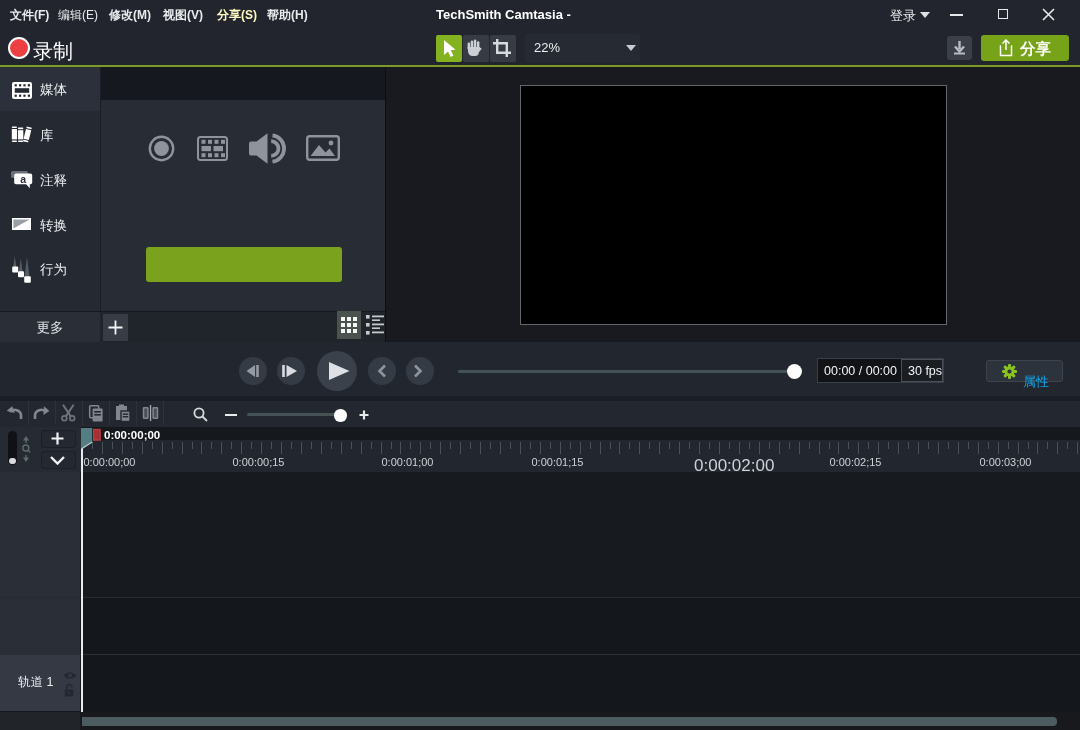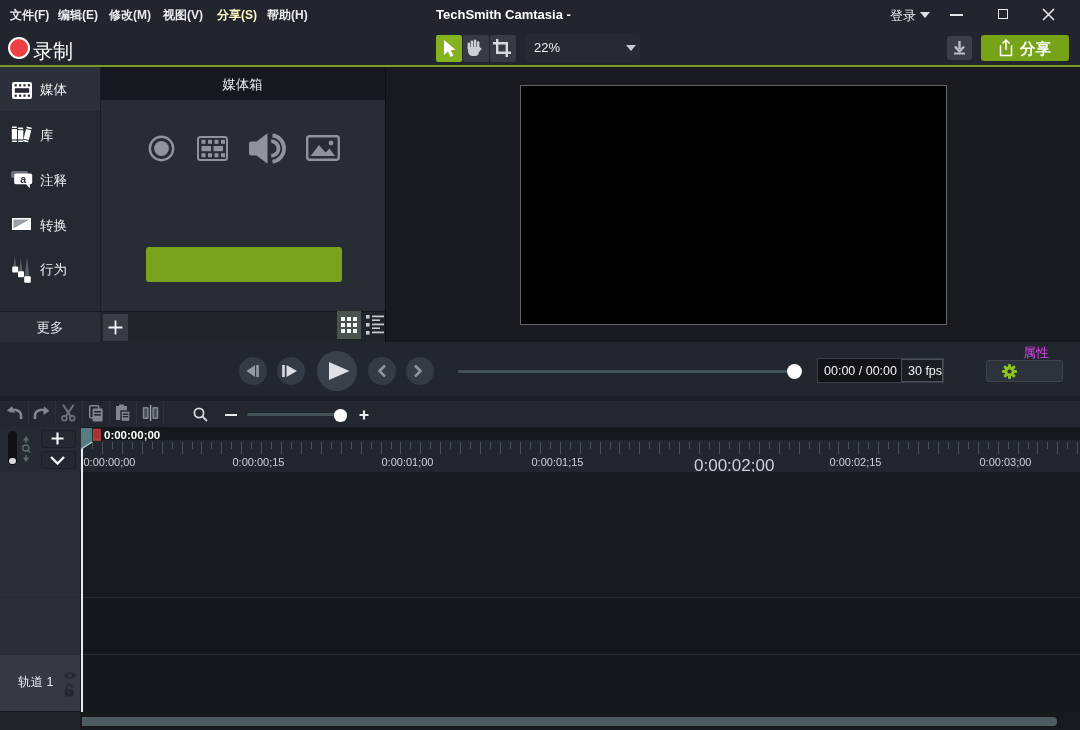--- a/index.html
+++ b/index.html
@@ -8,21 +8,21 @@
   .abs { position:absolute; }
   #app { position:relative; width:1080px; height:730px; }
   svg { display:block; }
 </style>
 </head>
 <body>
 <div id="app">
 
 <div class="abs" style="left:0;top:0;width:1080px;height:28px;background:#22252d;"></div>
 <div class="abs" style="top:7px;left:10px;color:#e9ebee;font-size:12px;font-weight:bold;">文件(F)</div>
-<div class="abs" style="top:7px;left:58px;color:#e9ebee;font-size:12px;font-weight:bold;">编辑(E)</div>
+<div class="abs" style="top:7px;left:58px;color:#e9ebee;font-size:12px;font-weight:normal;">编辑(E)</div>
 <div class="abs" style="top:7px;left:109px;color:#e9ebee;font-size:12px;font-weight:bold;">修改(M)</div>
 <div class="abs" style="top:7px;left:163px;color:#e9ebee;font-size:12px;font-weight:bold;">视图(V)</div>
 <div class="abs" style="top:7px;left:217px;color:#fef9c3;font-size:12px;font-weight:bold;">分享(S)</div>
 <div class="abs" style="top:7px;left:267px;color:#e9ebee;font-size:12px;font-weight:bold;">帮助(H)</div>
 <div class="abs" style="top:7px;left:436px;color:#fff;font-size:13px;font-weight:bold;">TechSmith Camtasia -</div>
 <div class="abs" style="top:7px;left:890px;color:#e9ebee;font-size:13px;">登录</div>
 <div class="abs" style="top:12px;left:920px;width:0;height:0;border-left:5px solid transparent;border-right:5px solid transparent;border-top:6px solid #dfe1e4;"></div>
 <div class="abs" style="top:14px;left:950px;width:13px;height:2px;background:#e6e8ea;"></div>
 <div class="abs" style="top:9px;left:998px;width:10px;height:10px;border:1.5px solid #e6e8ea;"></div>
 <svg class="abs" style="top:8px;left:1042px;" width="13" height="13">
@@ -65,21 +65,20 @@
 <svg class="abs" style="left:999px;top:39px;" width="14" height="18">
       <path d="M2 7 H1.5 V16.5 H12.5 V7 H12" stroke="#fff" stroke-width="1.5" fill="none"></path>
       <path d="M7 11 V1.5 M3.5 4.5 L7 1 L10.5 4.5" stroke="#fff" stroke-width="1.5" fill="none"></path>
     </svg>
 <div class="abs" style="left:1020px;top:39px;color:#fff;font-size:15.5px;font-weight:bold;">分享</div>
 
 <div class="abs" style="left:0;top:67px;width:100px;height:276px;background:#252932;"></div>
 <div class="abs" style="left:0;top:67px;width:100px;height:44px;background:#2b303a;"></div>
 <div class="abs" style="left:100px;top:67px;width:285px;height:276px;background:#282c35;"></div>
 <div class="abs" style="left:100px;top:67px;width:285px;height:33px;background:#15181e;"></div>
-<div class="abs" style="left:100px;top:76px;width:285px;text-align:center;color:#eceef0;font-size:13.5px;">媒体箱</div>
 <div class="abs" style="left:385px;top:67px;width:695px;height:276px;background:#181a1f;border-left:1px solid #0c0e12;"></div>
 <div class="abs" style="left:99.5px;top:67px;width:1.5px;height:276px;background:#1b1e24;"></div>
 <div class="abs" style="left:520px;top:85px;width:427px;height:240px;background:#000;border:1px solid #63666b;"></div>
 
 <svg class="abs" style="left:12px;top:81.5px;" width="20" height="17" viewBox="0 0 20 17">
   <rect x="0" y="0" width="20" height="17" rx="2" fill="#fff"></rect>
   <rect x="2.6" y="2.2" width="2.2" height="2.2" fill="#252932"></rect>
       <rect x="7" y="2.2" width="2.2" height="2.2" fill="#252932"></rect>
       <rect x="11.4" y="2.2" width="2.2" height="2.2" fill="#252932"></rect>
       <rect x="15.8" y="2.2" width="2.2" height="2.2" fill="#252932"></rect>
@@ -244,21 +243,21 @@
     <circle cx="7.5" cy="7.5" r="5"></circle>
     <g>
       <rect x="6" y="0" width="3" height="15" rx="1"></rect>
       <rect x="6" y="0" width="3" height="15" rx="1" transform="rotate(45 7.5 7.5)"></rect>
       <rect x="6" y="0" width="3" height="15" rx="1" transform="rotate(90 7.5 7.5)"></rect>
       <rect x="6" y="0" width="3" height="15" rx="1" transform="rotate(135 7.5 7.5)"></rect>
     </g>
   </g>
   <circle cx="7.5" cy="7.5" r="2.1" fill="#2d333c"></circle>
 </svg>
-<div class="abs" style="left:1023px;top:344px;color:#d946ef;font-size:13px;text-align:right;">属性</div>
+<div class="abs" style="left:1023px;top:373px;color:#0ea5e9;font-size:13px;text-align:right;">属性</div>
 
 <div class="abs" style="left:0;top:396px;width:1080px;height:5px;background:#1b1e24;"></div>
 <div class="abs" style="left:0;top:401px;width:1080px;height:26px;background:#23272f;"></div>
 
 <div class="abs" style="left:28px;top:401px;width:1px;height:24px;background:#2e333b;"></div>
 <div class="abs" style="left:55px;top:401px;width:1px;height:24px;background:#2e333b;"></div>
 <div class="abs" style="left:82px;top:401px;width:1px;height:24px;background:#2e333b;"></div>
 <div class="abs" style="left:109px;top:401px;width:1px;height:24px;background:#2e333b;"></div>
 <div class="abs" style="left:136px;top:401px;width:1px;height:24px;background:#2e333b;"></div>
 <div class="abs" style="left:163px;top:401px;width:1px;height:24px;background:#2e333b;"></div>

